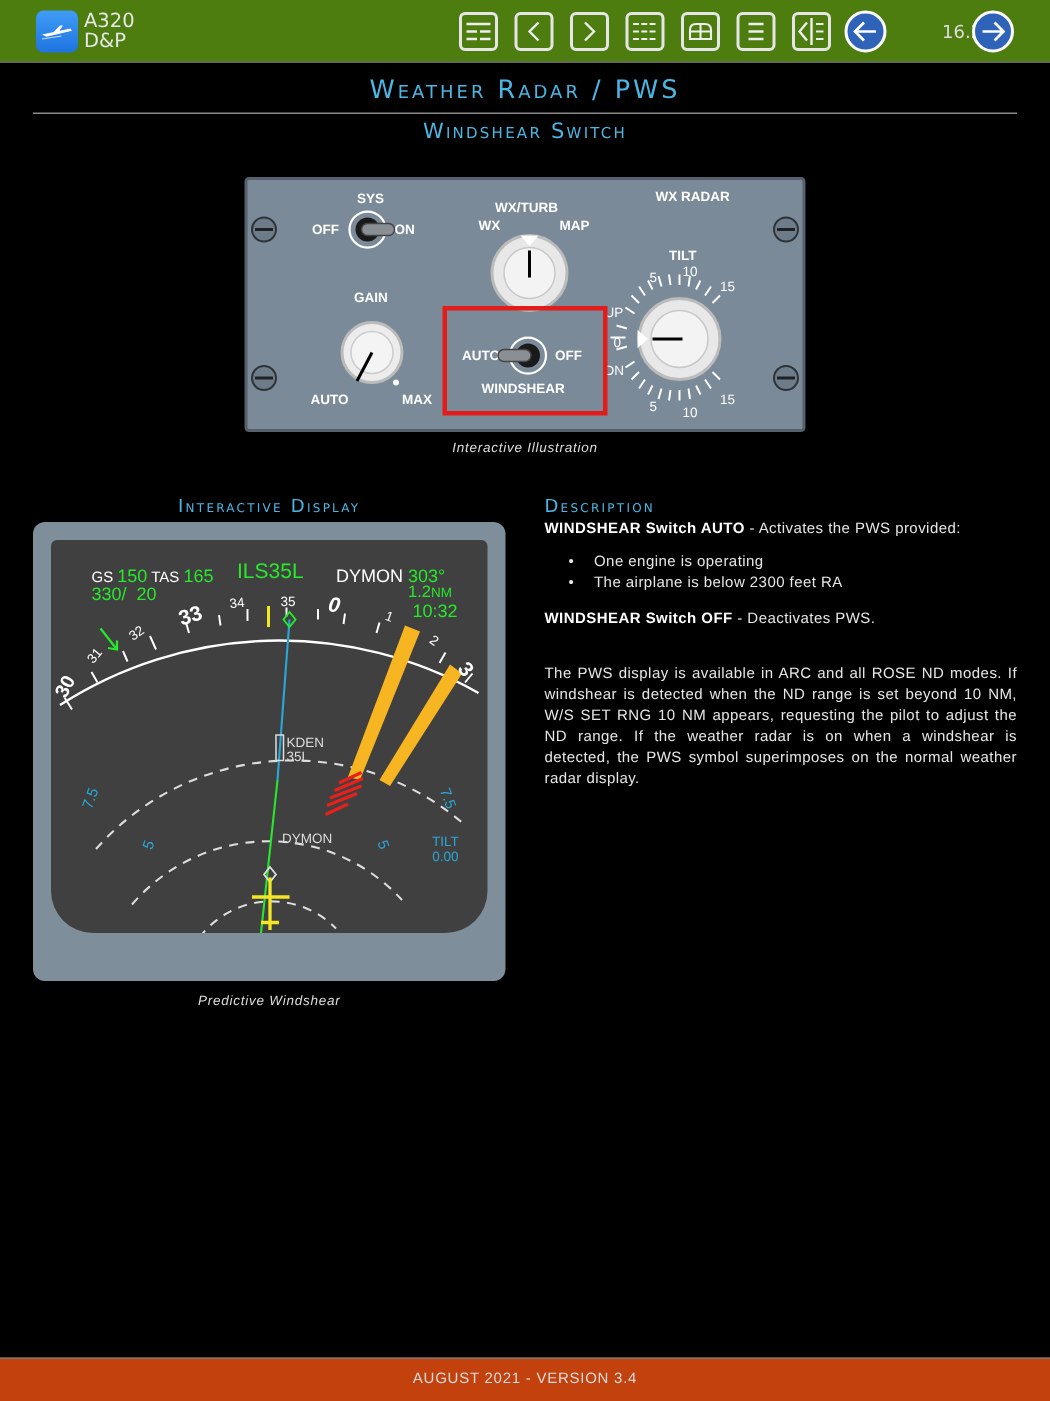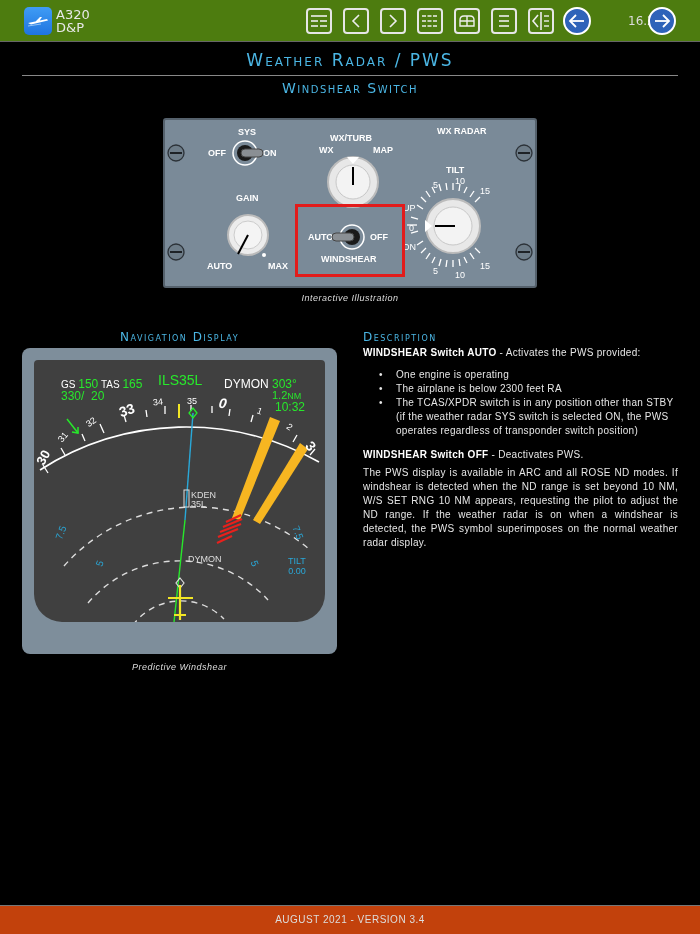--- a/index.html
+++ b/index.html
@@ -31,21 +31,21 @@
   
   .nd-frame { position: absolute; left: 22px; top: 348px; width: 315px; height: 306px; background: #7e8e9b; border-radius: 8px; }
   .nd-screen { position: absolute; left: 12px; top: 12px; width: 291px; height: 262px; background: #404040; border-radius: 4px 4px 28px 28px; overflow: hidden; }
 
   
   .desc { position: absolute; left: 363px; top: 346px; width: 315px; font-size: 10px; line-height: 14px; color: #e6e6e6; letter-spacing: 0.3px; }
   .desc b { color: #fff; }
   .desc ul { list-style: none; margin: 8px 0 10px 0; }
   .desc li { position: relative; padding-left: 33px; }
   .desc li::before { content: "\2022"; position: absolute; left: 16px; top: 0; }
-  .desc p.just { text-align: justify; margin-top: 4px; }
+  .desc p.just { text-align: justify; margin-top: 23px; }
 
   
   .footer { position: absolute; left: 0; top: 905px; width: 700px; height: 29px; background: #c2410c; border-top: 1px solid #777; text-align: center; font-size: 10px; line-height: 27px; color: #ddd; letter-spacing: 0.5px; }
 </style>
 </head>
 <body>
 
 <div class="topbar">
   <div class="app-logo">
     <svg width="22" height="14" viewBox="0 0 22 14">
@@ -231,21 +231,21 @@
   <svg style="position:absolute;left:258px;top:78px" width="60" height="58">
     <circle cx="30" cy="28" r="27" fill="#e8e8e8" stroke="#bbb" stroke-width="2"></circle>
     <circle cx="30" cy="28" r="19" fill="#f3f3f3" stroke="#c8c8c8"></circle>
     <polygon points="2,22 2,34 9,28" fill="#fff"></polygon>
     <line x1="12" y1="28" x2="32" y2="28" stroke="#000" stroke-width="2"></line>
   </svg>
 </div>
 <div class="highlight-box"></div>
 <div class="caption" style="left:163px;top:293px;width:374px">Interactive Illustration</div>
 
-<div class="sec-head" style="left:22px;top:330px;width:315px;text-align:center">Navigation Display</div>
+<div class="sec-head" style="left:22px;top:330px;width:315px;text-align:center">Interactive Display</div>
 <div class="nd-frame">
   <div class="nd-screen">
     <svg width="291" height="282" style="position:absolute;left:0;top:0">
 
       <path d="M 6 110 A 270 270 0 0 1 285 102" fill="none" stroke="#fff" stroke-width="1.6"></path>
       <g stroke="#fff" stroke-width="1.3">
         <line x1="9" y1="105" x2="14" y2="113"></line>
           <line x1="27" y1="88" x2="31" y2="95"></line>
           <line x1="48" y1="74" x2="51" y2="81"></line>
         <line x1="66" y1="64" x2="70" y2="73"></line>
@@ -338,19 +338,18 @@
   </div>
 </div>
 <div class="caption" style="left:22px;top:662px;width:315px">Predictive Windshear</div>
 
 <div class="sec-head" style="left:363px;top:330px">Description</div>
 <div class="desc">
   <p><b>WINDSHEAR Switch AUTO</b><span> - Activates the PWS provided:</span></p>
   <ul>
     <li>One engine is operating</li>
     <li>The airplane is below 2300 feet RA</li>
-    <li>The TCAS/XPDR switch is in any position other than STBY (if the weather radar SYS switch is selected ON, the PWS operates regardless of transponder switch position)</li>
   </ul>
   <p><b>WINDSHEAR Switch OFF</b><span> - Deactivates PWS.</span></p>
   <p class="just">The PWS display is available in ARC and all ROSE ND modes. If windshear is detected when the ND range is set beyond 10 NM, W/S SET RNG 10 NM appears, requesting the pilot to adjust the ND range. If the weather radar is on when a windshear is detected, the PWS symbol superimposes on the normal weather radar display.</p>
 </div>
 
 <div class="footer">AUGUST 2021 - VERSION 3.4</div>
 
 </body></html>

